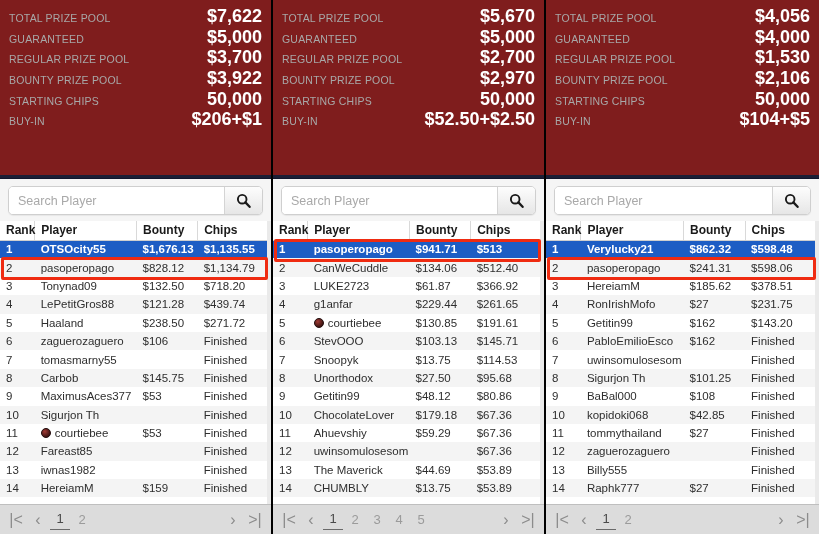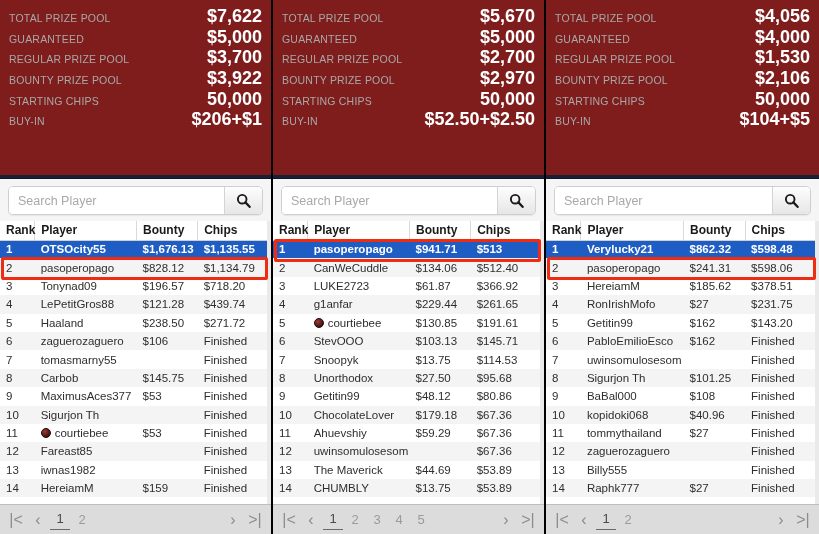--- a/index.html
+++ b/index.html
@@ -280,21 +280,21 @@
               </tr>
               <tr class="alt">
                 <td>2</td>
                 <td>pasoperopago</td>
                 <td>$828.12</td>
                 <td>$1,134.79</td>
               </tr>
               <tr class="plain">
                 <td>3</td>
                 <td>Tonynad09</td>
-                <td>$196.57</td>
+                <td>$132.50</td>
                 <td>$718.20</td>
               </tr>
               <tr class="alt">
                 <td>4</td>
                 <td>LePetitGros88</td>
                 <td>$121.28</td>
                 <td>$439.74</td>
               </tr>
               <tr class="plain">
                 <td>5</td>
@@ -639,21 +639,21 @@
               </tr>
               <tr class="plain">
                 <td>9</td>
                 <td>BaBal000</td>
                 <td>$108</td>
                 <td>Finished</td>
               </tr>
               <tr class="alt">
                 <td>10</td>
                 <td>kopidoki068</td>
-                <td>$40.96</td>
+                <td>$42.85</td>
                 <td>Finished</td>
               </tr>
               <tr class="plain">
                 <td>11</td>
                 <td>tommythailand</td>
                 <td>$27</td>
                 <td>Finished</td>
               </tr>
               <tr class="alt">
                 <td>12</td>

